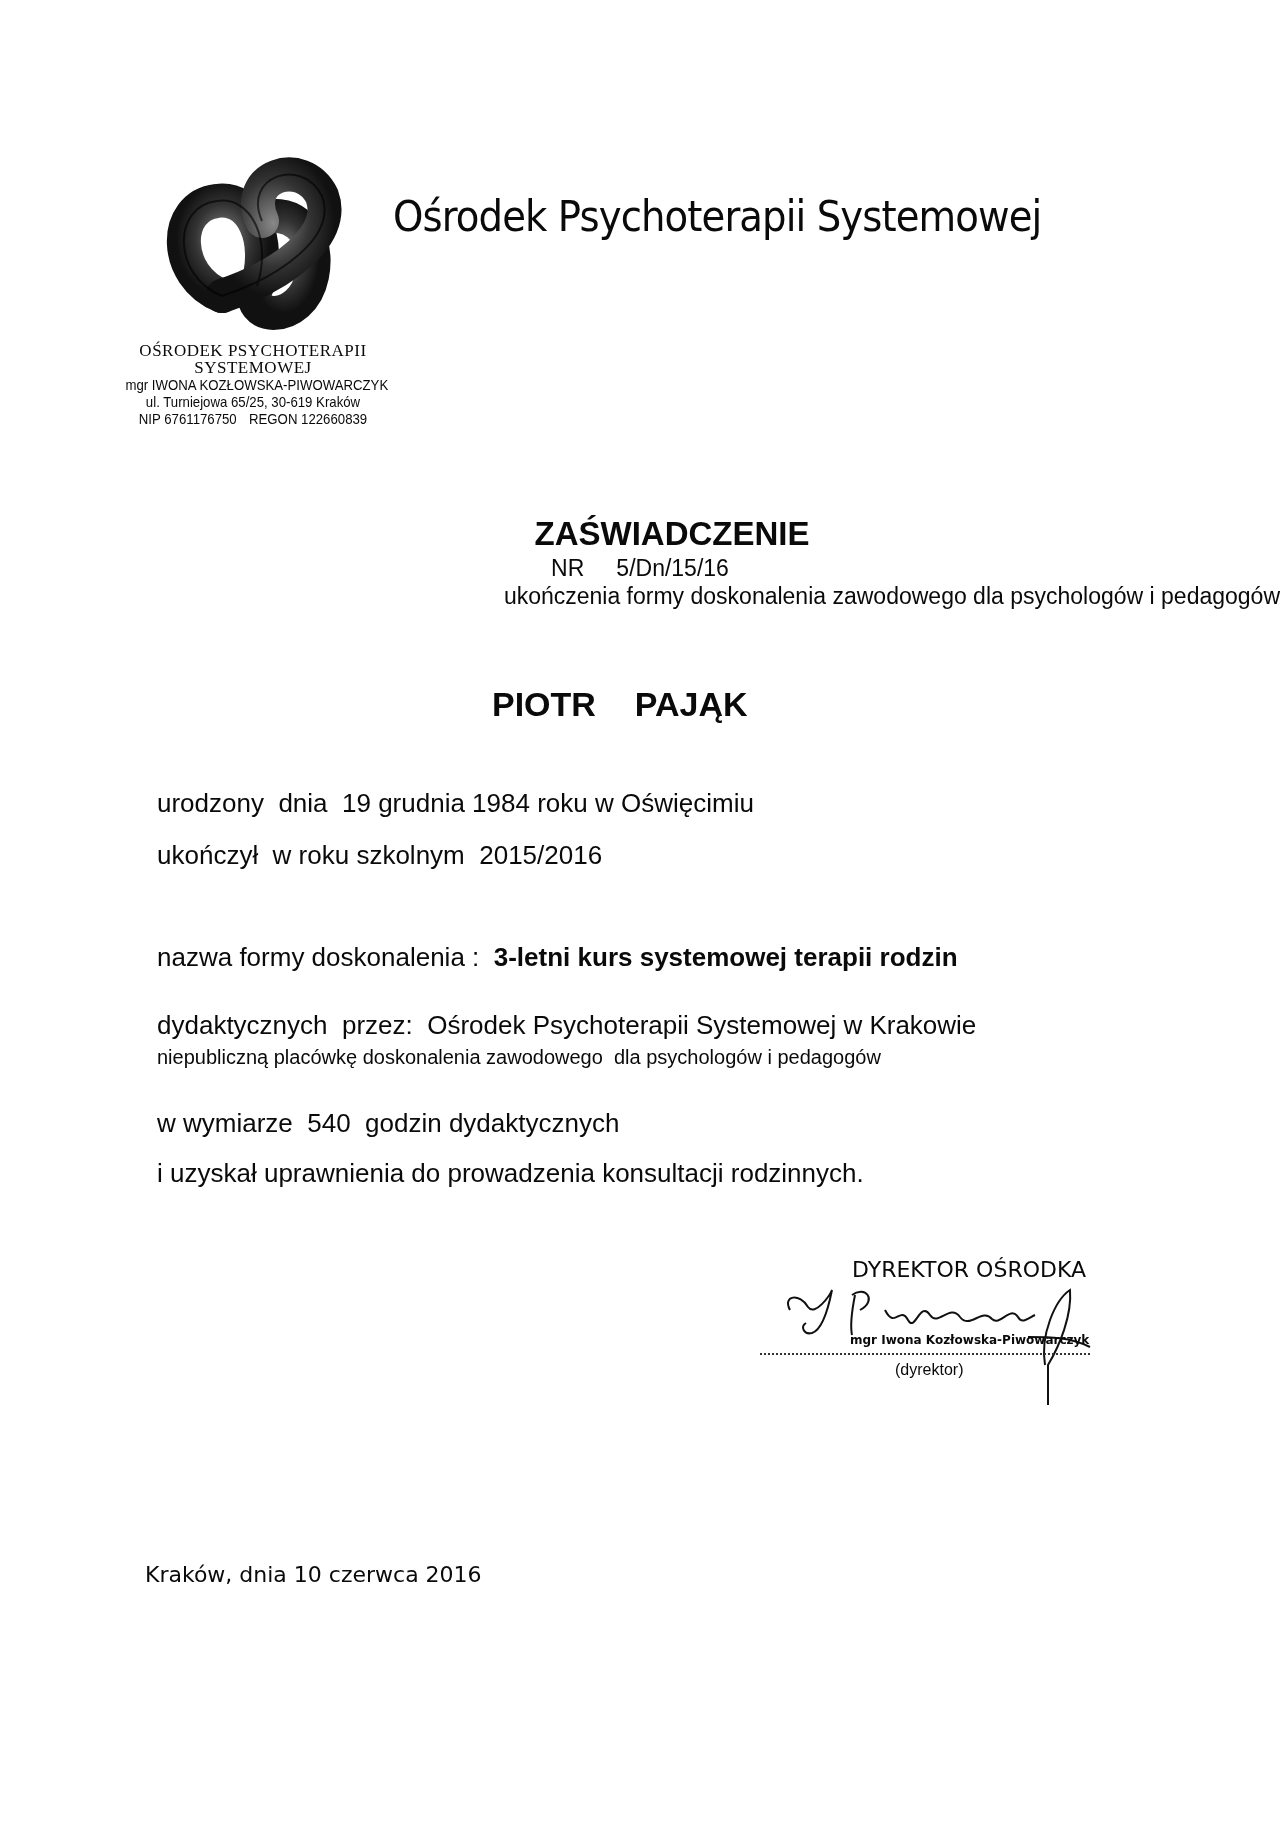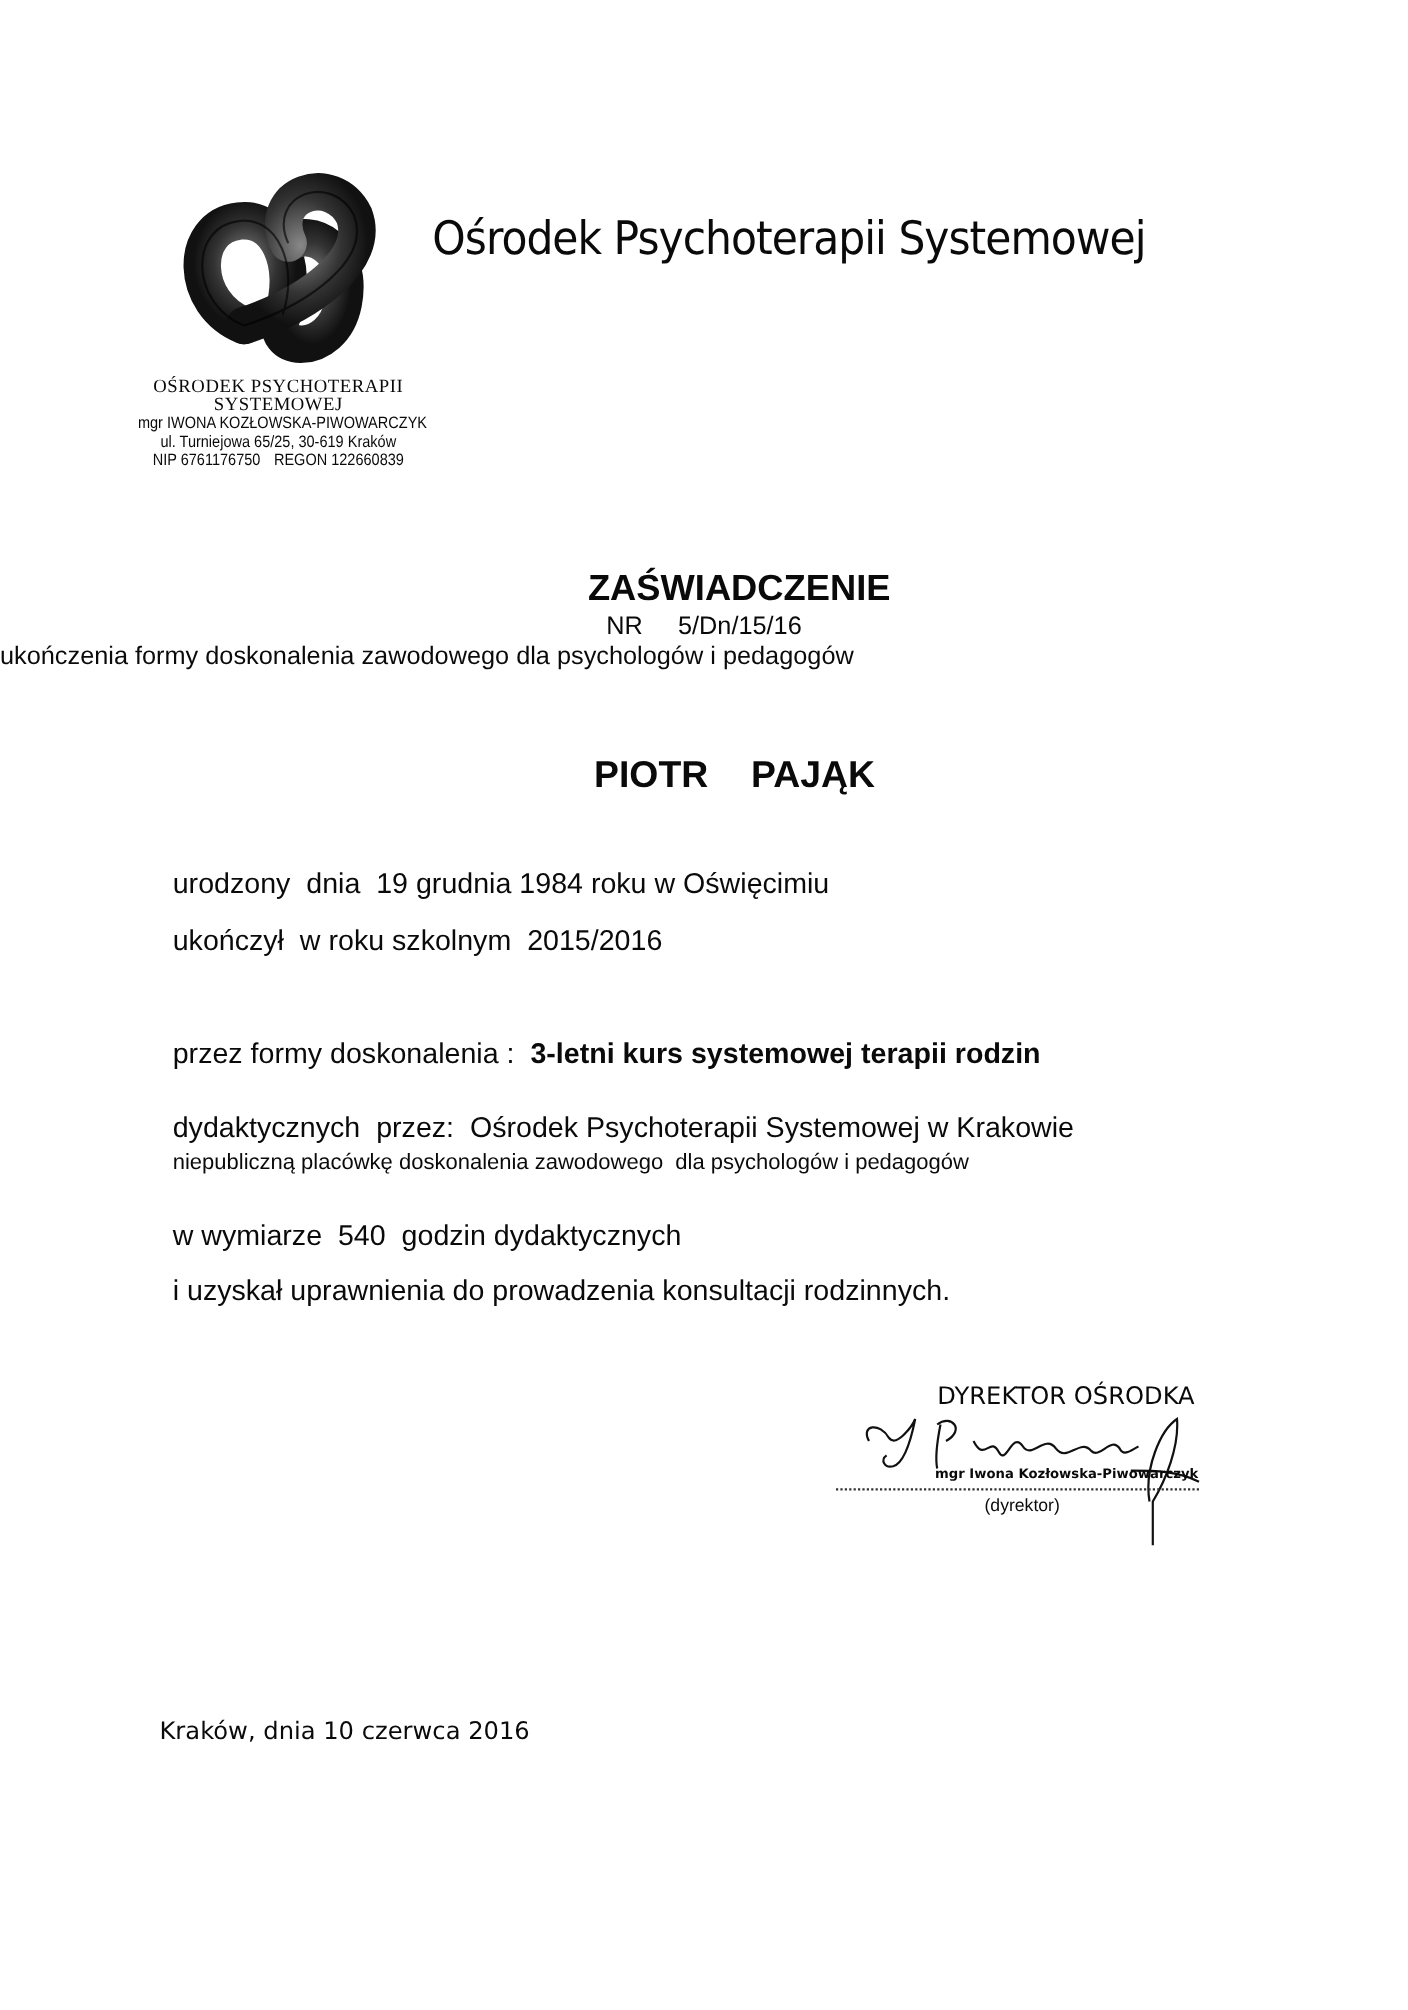--- a/index.html
+++ b/index.html
@@ -7,21 +7,21 @@
     .abs { position: absolute; white-space: nowrap; }
     .logo { left: 162px; top: 146px; width: 190px; height: 190px; }
     .org-title { left: 393px; top: 192px; font-size: 42px; font-family: "DejaVu Sans", sans-serif; letter-spacing: -1px; transform: scaleX(0.92); transform-origin: left; }
     .stamp { left: 108px; top: 342px; width: 290px; text-align: center; line-height: 17px; }
     .stamp .s1, .stamp .s2 { font-family: "Liberation Serif", serif; font-size: 17px; letter-spacing: 0.5px; }
     .stamp .s3, .stamp .s4, .stamp .s5 { font-family: "Liberation Sans", sans-serif; font-size: 15px; transform: scaleX(0.88); display: block; }
     .stamp .s5 span { margin-left: 14px; }
     .doc-title { left: 0; width: 1280px; top: 515px; text-align: center; font-weight: bold; font-size: 33px; padding-left: 32px; }
     .doc-nr { left: 0; width: 1280px; top: 555px; text-align: center; font-size: 23px; }
     .doc-nr span { margin-left: 32px; }
-    .doc-sub { left: 0; width: 1280px; top: 583px; text-align: left; font-size: 23px; }
+    .doc-sub { left: 0; width: 1280px; top: 583px; text-align: right; font-size: 23px; }
     .name { left: 492px; top: 685px; font-weight: bold; font-size: 34px; word-spacing: 10px; }
     .line { left: 145px; font-size: 26px; margin-left: 12px; }
     .l1 { top: 788px; }
     .l2 { top: 840px; }
     .l3 { top: 942px; }
     .l4 { top: 1010px; }
     .l5 { top: 1046px; font-size: 20px; }
     .l6 { top: 1108px; }
     .l7 { top: 1158px; }
     .bold { font-weight: bold; }
@@ -64,25 +64,25 @@
   <div class="s2">SYSTEMOWEJ</div>
   <div class="s3">mgr IWONA KOZŁOWSKA-PIWOWARCZYK</div>
   <div class="s4">ul. Turniejowa 65/25, 30-619 Kraków</div>
   <div class="s5"><span style="margin-left:0">NIP 6761176750</span><span>REGON 122660839</span></div>
 </div>
 
 <div class="abs doc-title">ZAŚWIADCZENIE</div>
 <div class="abs doc-nr"><span style="margin-left:0">NR</span><span>5/Dn/15/16</span></div>
 <div class="abs doc-sub">ukończenia formy doskonalenia zawodowego dla psychologów i pedagogów</div>
 
-<div class="abs name" style="white-space:pre;margin-left:48px;">PIOTR  PAJĄK</div>
+<div class="abs name" style="white-space:pre;">PIOTR  PAJĄK</div>
 
 <div class="abs line l1" style="white-space:pre;">urodzony  dnia  19 grudnia 1984 roku w Oświęcimiu</div>
 <div class="abs line l2" style="white-space:pre;">ukończył  w roku szkolnym  2015/2016</div>
-<div class="abs line l3" style="white-space:pre;"><span>przez formy doskonalenia :</span>  <span class="bold">3-letni kurs systemowej terapii rodzin</span></div>
+<div class="abs line l3" style="white-space:pre;"><span>nazwa formy doskonalenia :</span>  <span class="bold">3-letni kurs systemowej terapii rodzin</span></div>
 <div class="abs line l4" style="white-space:pre;">dydaktycznych  przez:  Ośrodek Psychoterapii Systemowej w Krakowie</div>
 <div class="abs line l5" style="white-space:pre;">niepubliczną placówkę doskonalenia zawodowego  dla psychologów i pedagogów</div>
 <div class="abs line l6" style="white-space:pre;">w wymiarze  540  godzin dydaktycznych</div>
 <div class="abs line l7">i uzyskał uprawnienia do prowadzenia konsultacji rodzinnych.</div>
 
 <div class="abs sig-block">
   <div class="sig-title">DYREKTOR OŚRODKA</div>
   <svg class="signature" viewBox="0 0 340 150">
     <g fill="none" stroke="#111" stroke-width="2">
       <path d="M30 55 C 22 40, 40 38, 48 52 C 55 62, 70 40, 72 35 C 68 55, 62 75, 52 78 C 44 80, 40 72, 46 68"></path>

